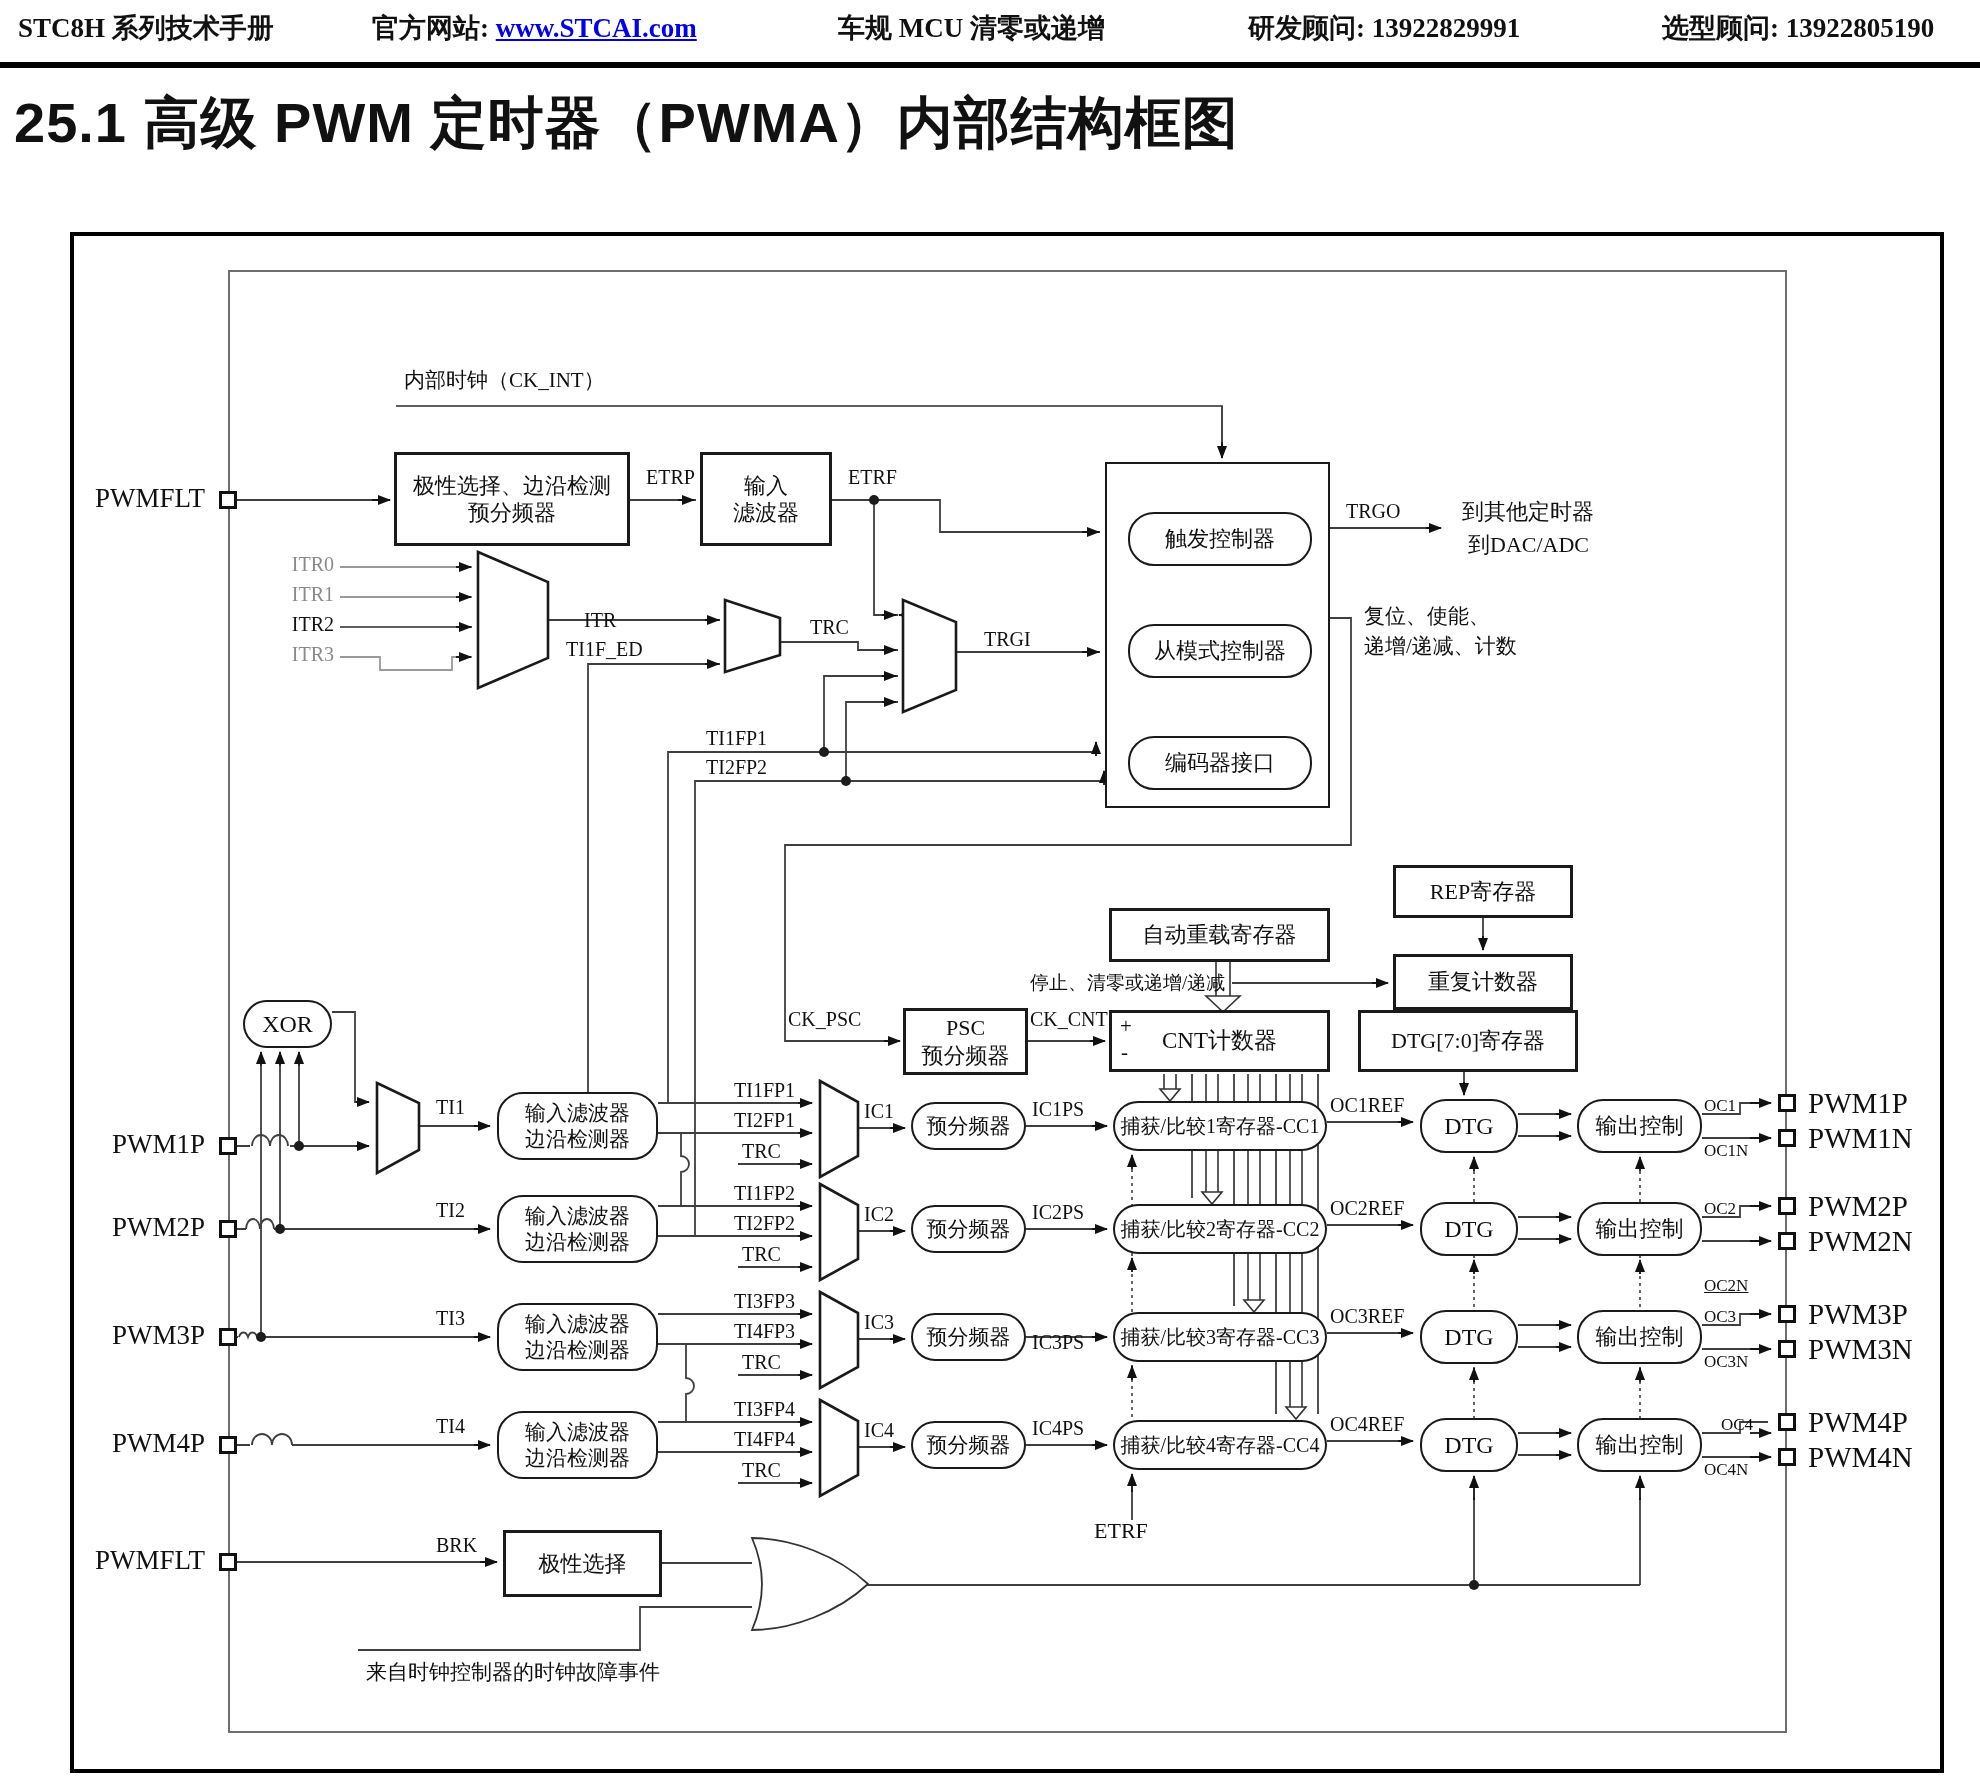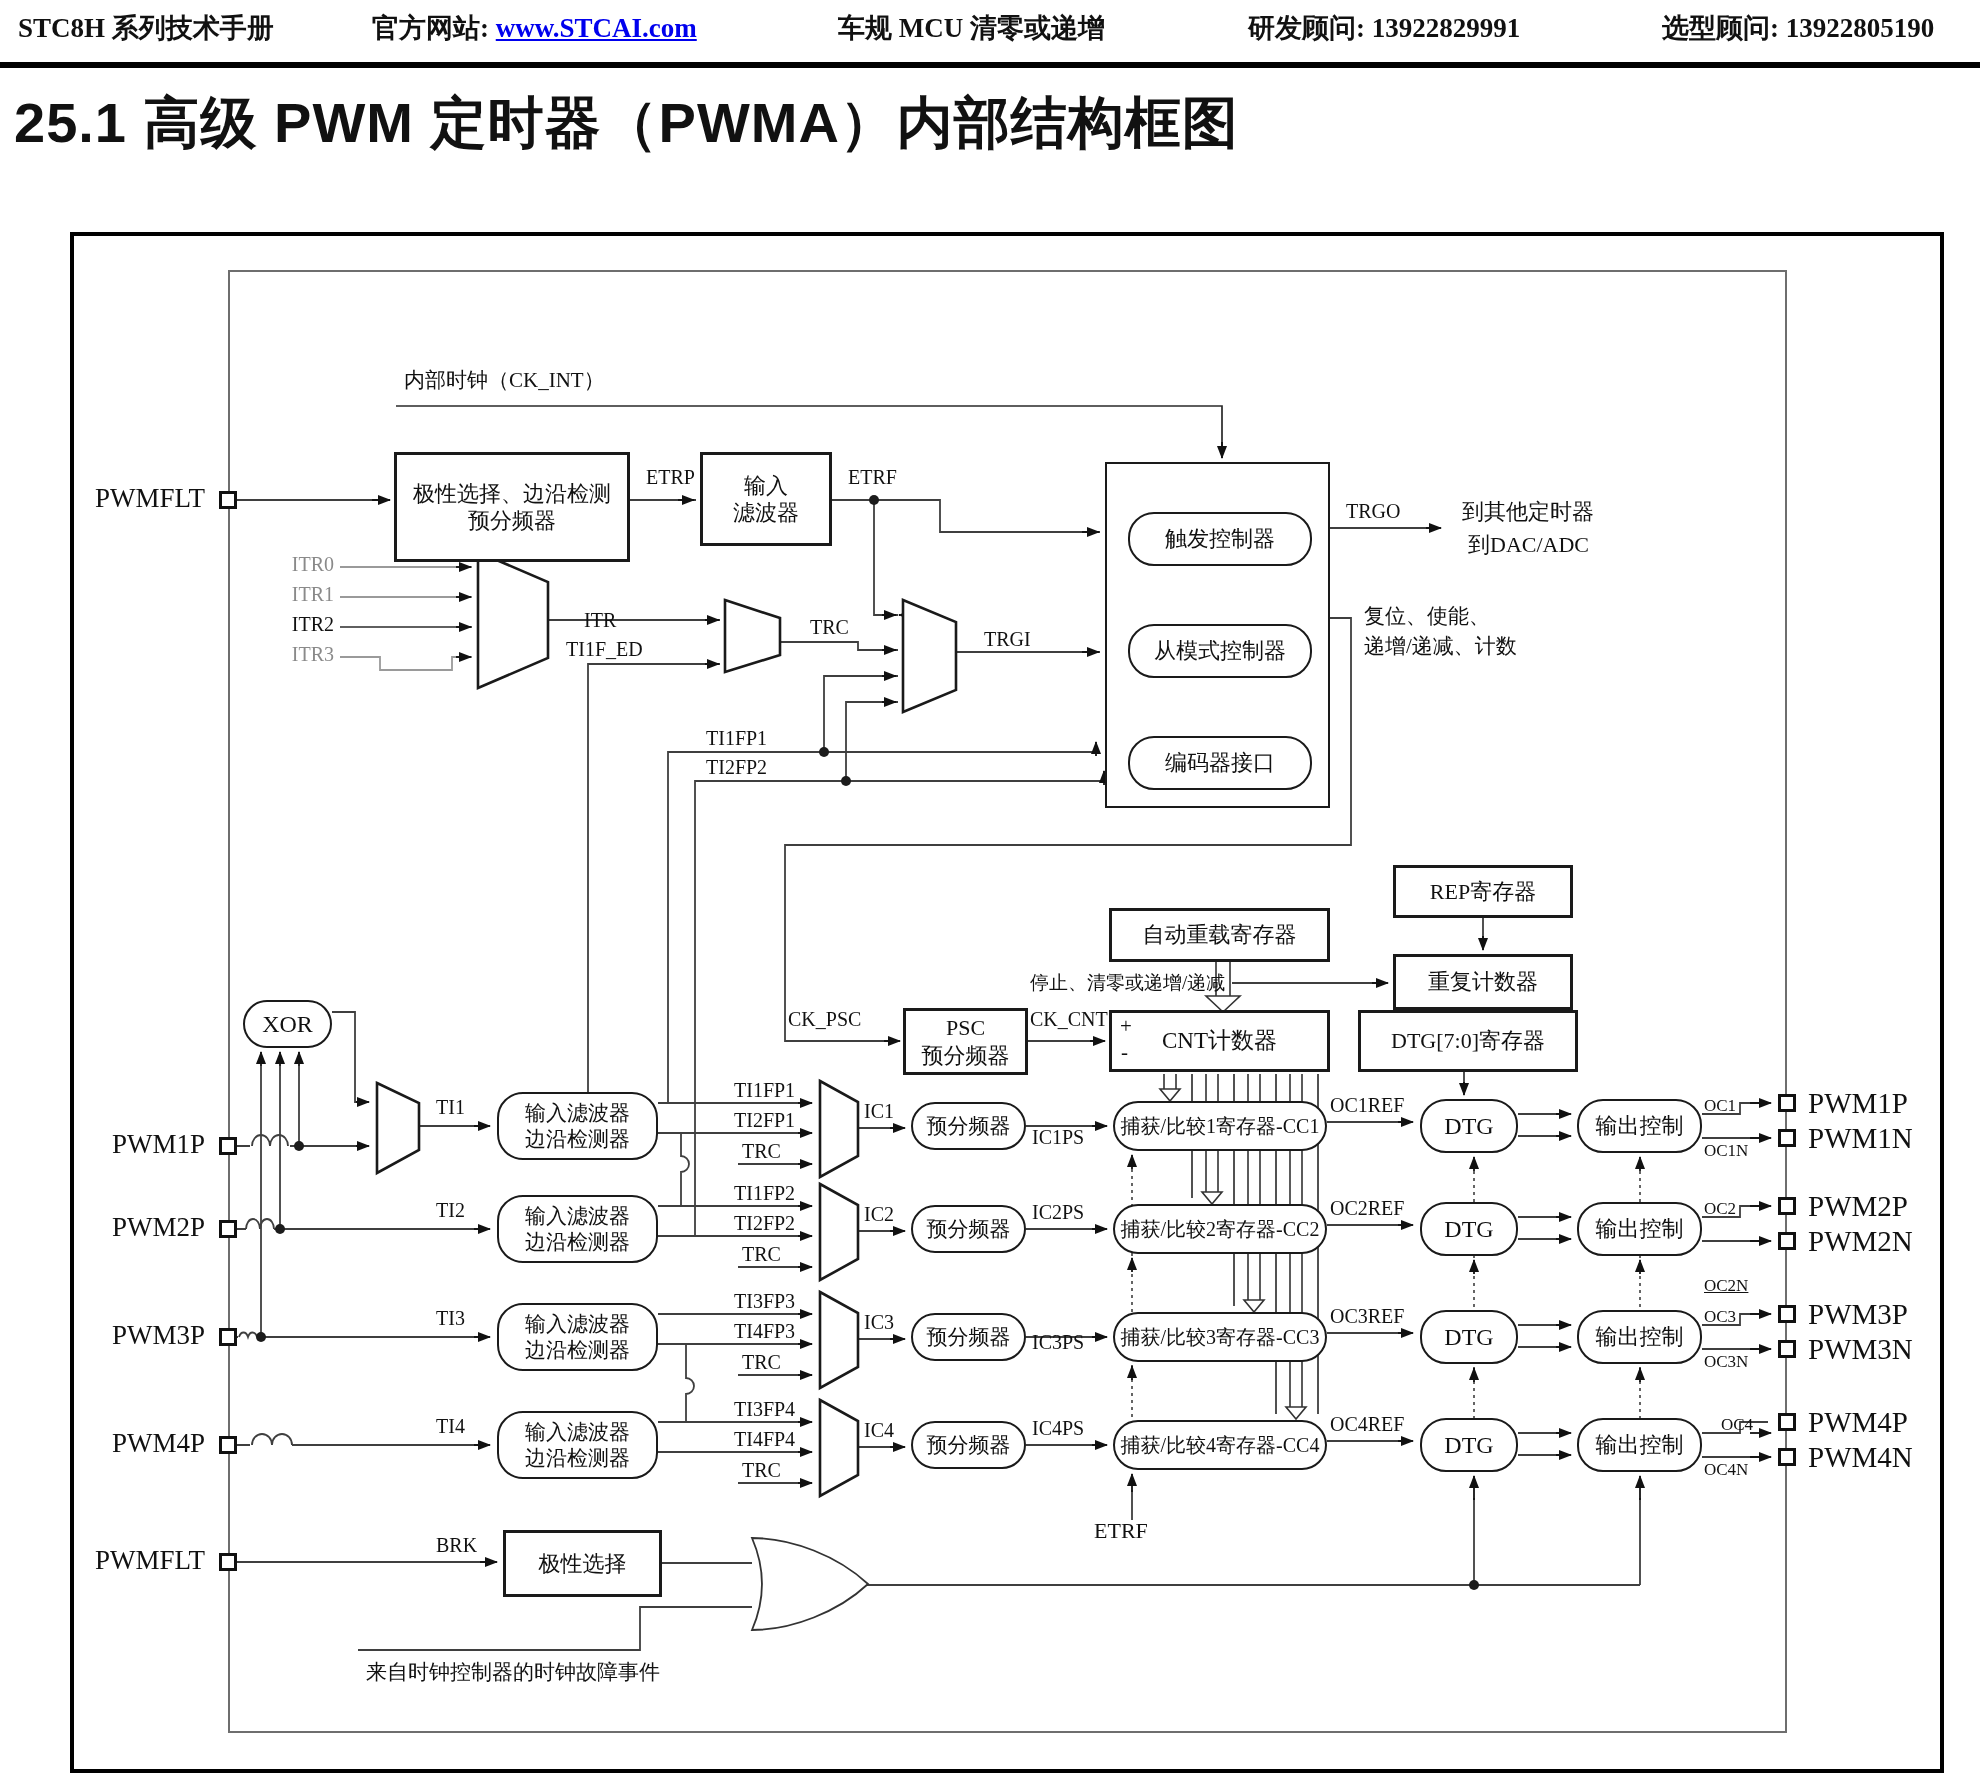--- a/index.html
+++ b/index.html
@@ -225,21 +225,21 @@
       <circle class="dot" cx="874" cy="500" r="5"></circle>
       <circle class="dot" cx="824" cy="752" r="5"></circle>
       <circle class="dot" cx="846" cy="781" r="5"></circle>
       <circle class="dot" cx="299" cy="1146" r="5"></circle>
       <circle class="dot" cx="280" cy="1229" r="5"></circle>
       <circle class="dot" cx="261" cy="1337" r="5"></circle>
       <circle class="dot" cx="1474" cy="1585" r="5"></circle>
     </g>
   </svg>
 
-  <div class="b" style="left:394px;top:452px;width:236px;height:110px;">
+  <div class="b" style="left:394px;top:452px;width:236px;height:94px;">
     <div>极性选择、边沿检测</div>
     <div>预分频器</div>
   </div>
   <div class="b" style="left:700px;top:452px;width:132px;height:94px;">
     <div>输入</div>
     <div>滤波器</div>
   </div>
 
   <div class="bigbox" style="left:1105px;top:462px;width:225px;height:346px;"></div>
   <div class="b b2" style="left:1128px;top:512px;width:184px;height:54px;">触发控制器</div>
@@ -351,21 +351,21 @@
   <div class="lbl" style="left:1030px;top:970px;font-size:19px;">停止、清零或递增/递减</div>
   <div class="lbl" style="left:788px;top:1008px;">CK_PSC</div>
   <div class="lbl" style="left:1030px;top:1008px;">CK_CNT</div>
   <div class="lbl lg" style="left:1094px;top:1518px;">ETRF</div>
 
   <div class="lbl" style="left:436px;top:1096px;">TI1</div>
   <div class="lbl" style="left:734px;top:1079px;">TI1FP1</div>
   <div class="lbl" style="left:734px;top:1109px;">TI2FP1</div>
   <div class="lbl" style="left:742px;top:1140px;">TRC</div>
   <div class="lbl" style="left:864px;top:1100px;">IC1</div>
-  <div class="lbl" style="left:1032px;top:1098px;margin-top:28px;">IC1PS</div>
+  <div class="lbl" style="left:1032px;top:1098px;">IC1PS</div>
   <div class="lbl" style="left:1330px;top:1094px;">OC1REF</div>
   <div class="lbl sm" style="left:1704px;top:1096px;">OC1</div>
   <div class="lbl sm" style="left:1704px;top:1141px;">OC1N</div>
 
   <div class="lbl" style="left:436px;top:1199px;">TI2</div>
   <div class="lbl" style="left:734px;top:1182px;">TI1FP2</div>
   <div class="lbl" style="left:734px;top:1212px;">TI2FP2</div>
   <div class="lbl" style="left:742px;top:1243px;">TRC</div>
   <div class="lbl" style="left:864px;top:1203px;">IC2</div>
   <div class="lbl" style="left:1032px;top:1201px;">IC2PS</div>

